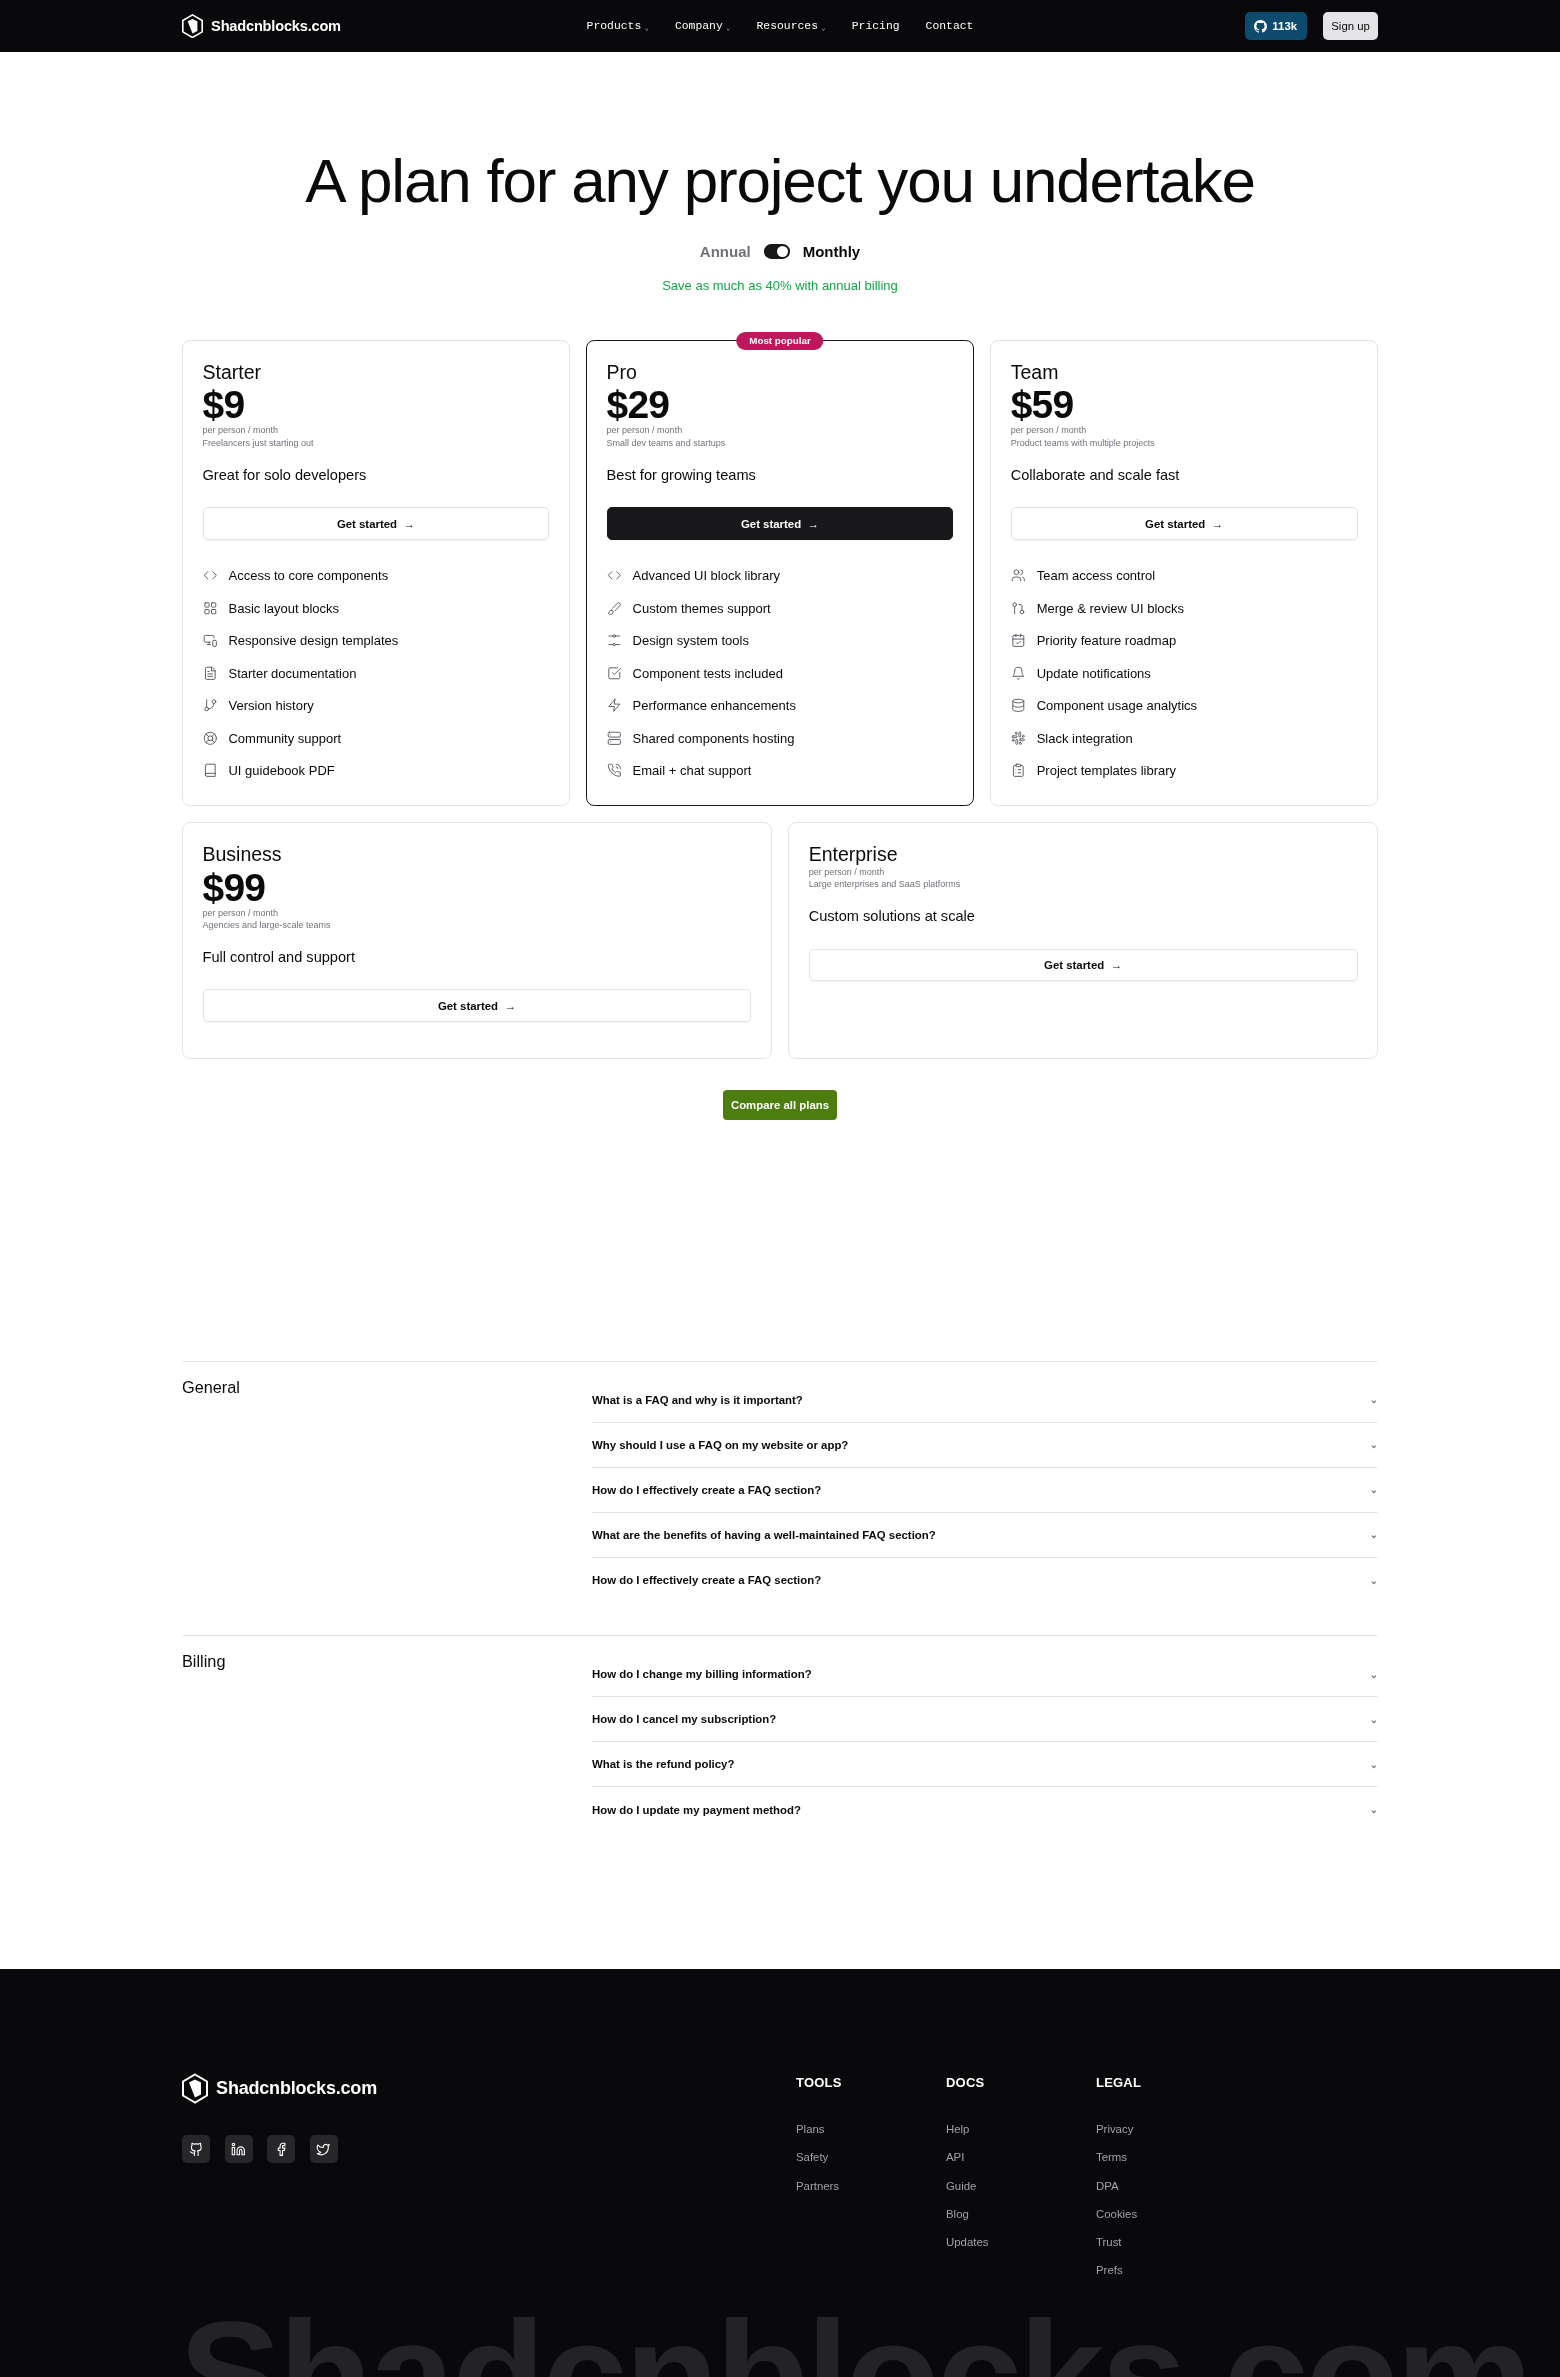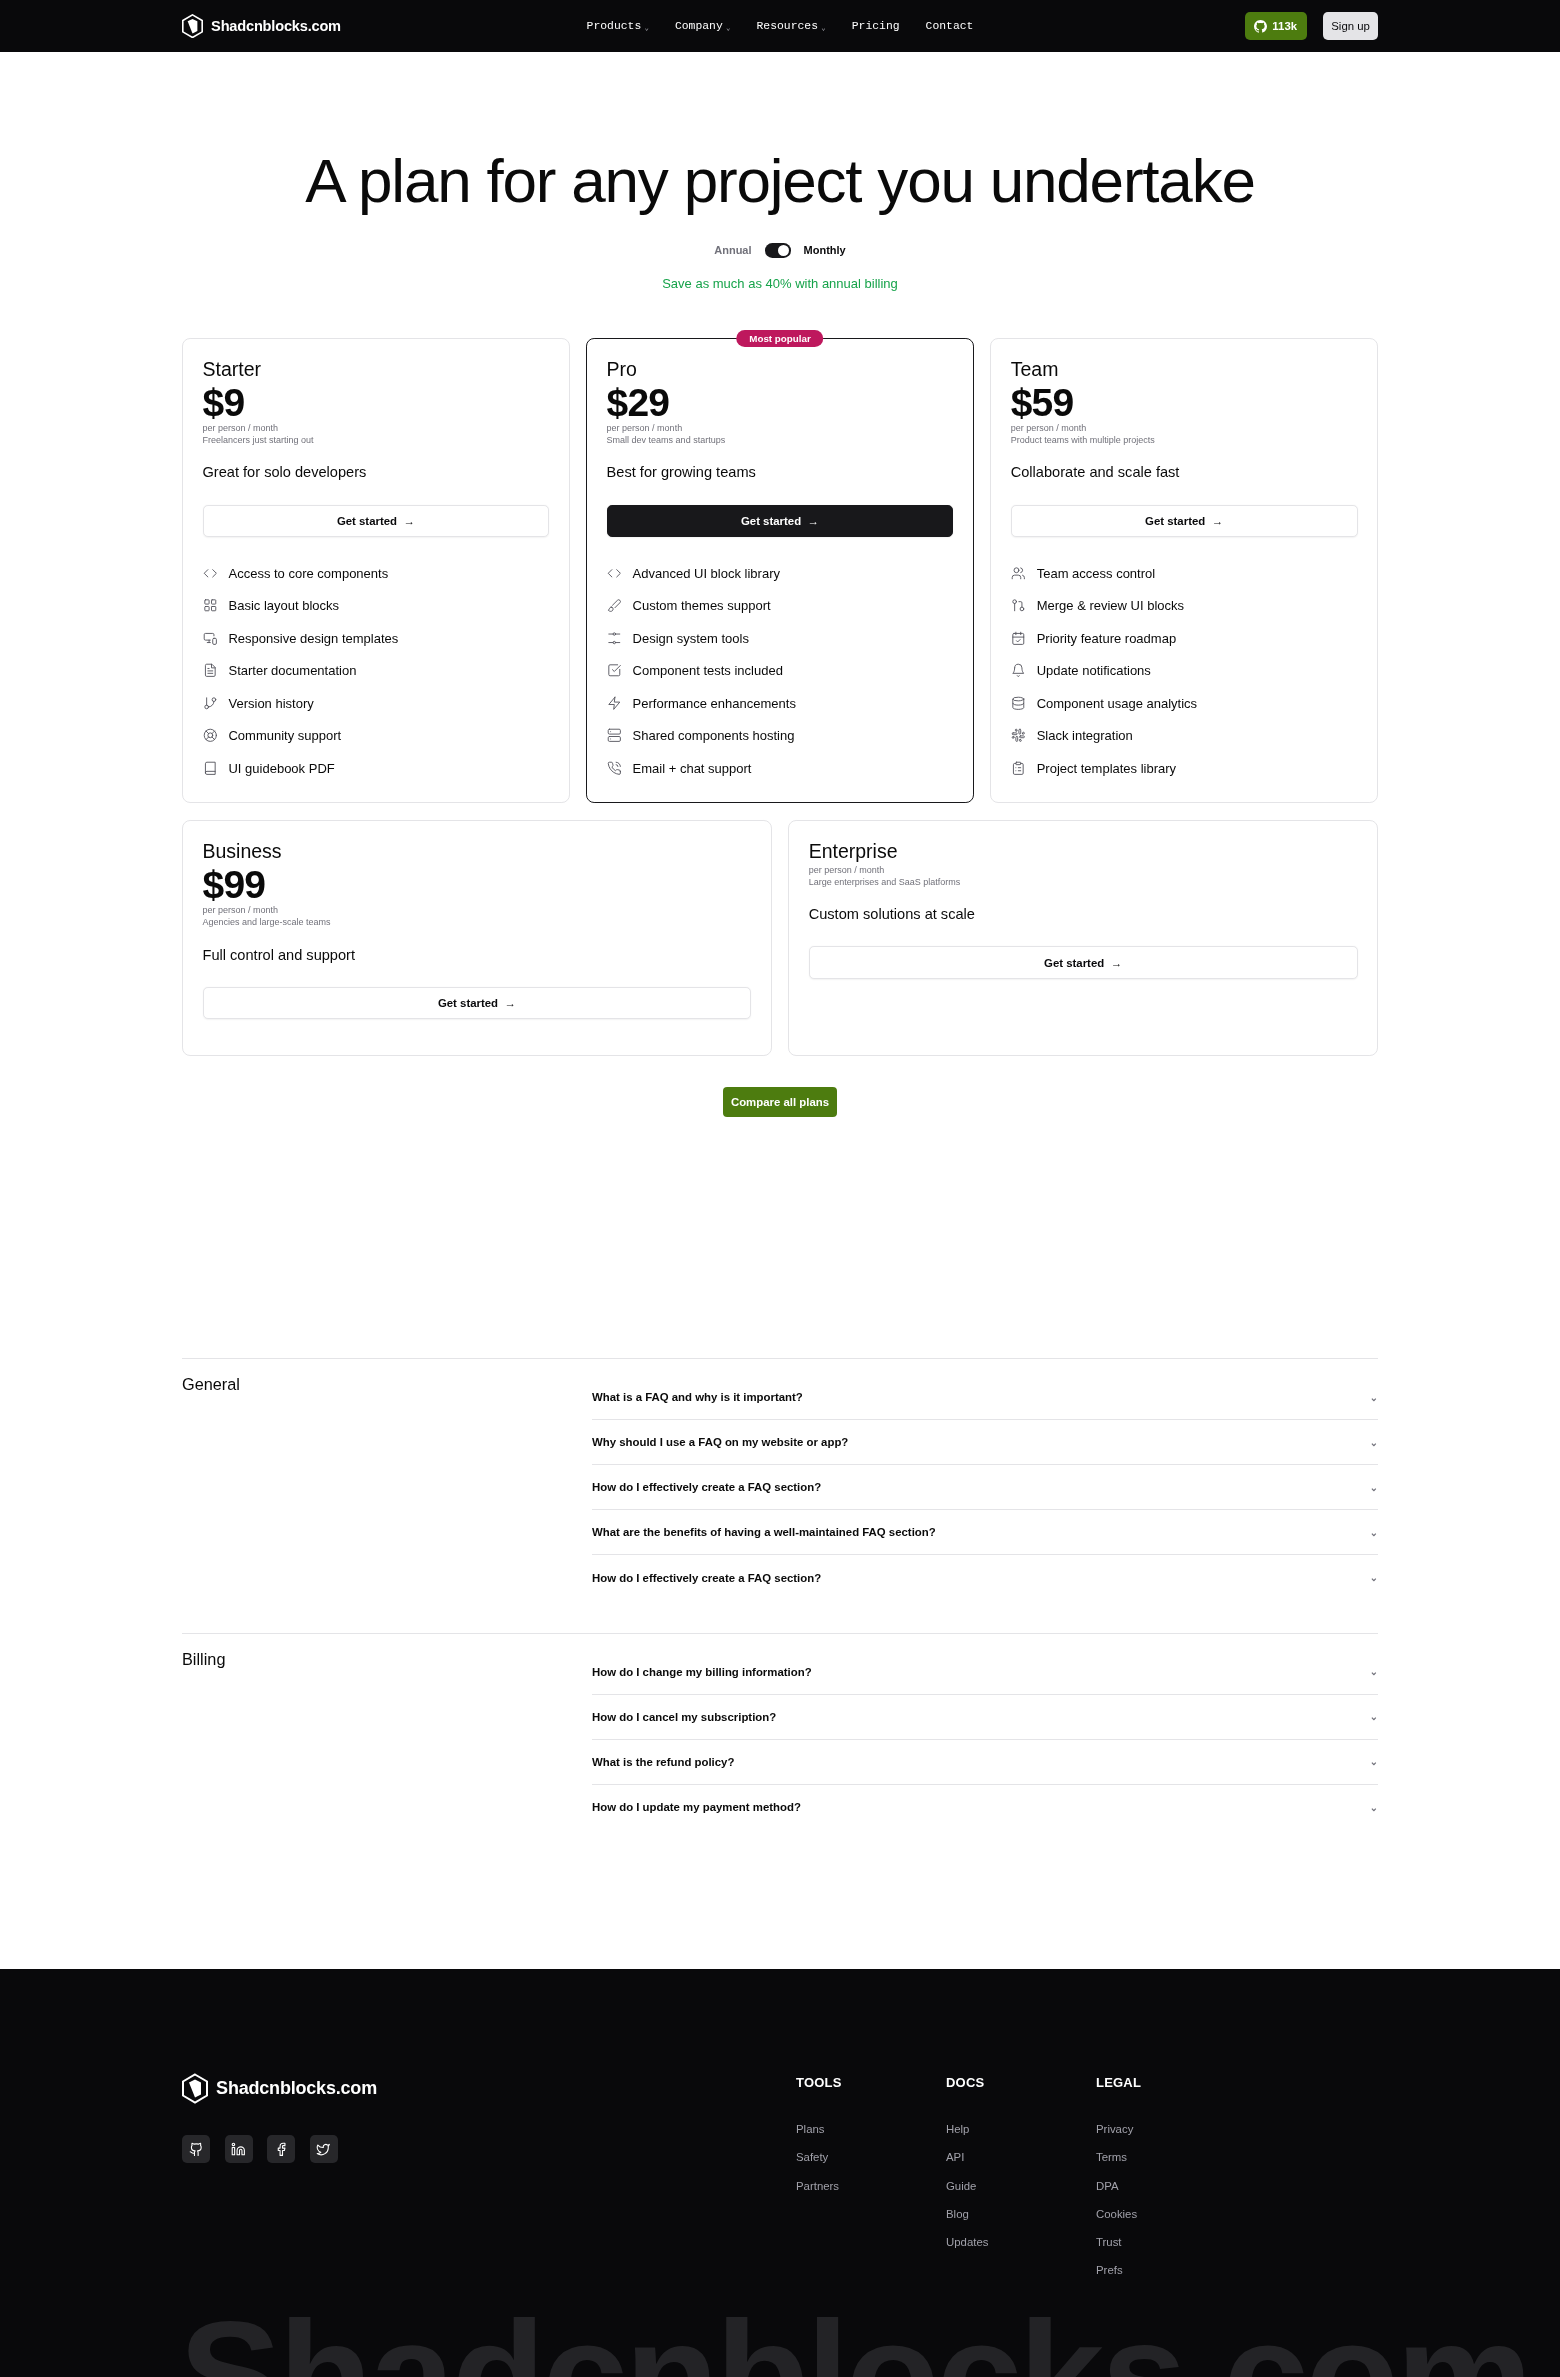--- a/index.html
+++ b/index.html
@@ -7,27 +7,27 @@
   body { min-height: 2377px; position: relative; }
 
   
   .nav { height: 52px; background: #09090b; display: flex; align-items: center; padding: 0 182px; position: relative; }
   .brand { display: flex; align-items: center; gap: 8.1px; color: #fff; font-weight: 700; font-size: 14.6px; letter-spacing: -0.2px; }
   .brand svg { width: 21px; height: 24.4px; }
   .nav-links { position: absolute; left: 50%; transform: translateX(-50%); display: flex; gap: 26px; align-items: center; }
   .nav-link { color: #fff; font-size: 11.4px; display: flex; align-items: flex-end; gap: 3.3px; cursor: pointer; font-family: Liberation Mono, monospace; }
   .nav-link .chev { font-size: 7.3px; color: #a1a1aa; }
   .nav-right { margin-left: auto; display: flex; gap: 16.3px; align-items: center; }
-  .gh-btn { background: #4d7c0f; color: #fff; border-radius: 4.9px; height: 28px; padding: 0 9.8px; display: flex; align-items: center; gap: 4.9px; font-size: 11.4px; font-weight: 700; }
+  .gh-btn { background: #0c4a6e; color: #fff; border-radius: 4.9px; height: 28px; padding: 0 9.8px; display: flex; align-items: center; gap: 4.9px; font-size: 11.4px; font-weight: 700; }
   .signup-btn { background: #e4e4e7; color: #09090b; border-radius: 4.9px; height: 28px; padding: 0 8.1px; display: flex; align-items: center; font-size: 11.4px; border: none; }
 
   
   .hero { text-align: center; padding-top: 98px; }
   .hero h1 { font-size: 62px; font-weight: 400; letter-spacing: -1.2px; line-height: 1; }
-  .toggle-row { display: flex; justify-content: center; align-items: center; gap: 13px; margin-top: 31px; font-size: 11px; }
+  .toggle-row { display: flex; justify-content: center; align-items: center; gap: 13px; margin-top: 31px; font-size: 15px; }
   .toggle-row .annual { color: #71717a; font-weight: 700; }
   .toggle-row .monthly { color: #09090b; font-weight: 700; }
   .switch { width: 26px; height: 14.6px; background: #18181b; border-radius: 7.3px; position: relative; }
   .switch .knob { position: absolute; right: 1.6px; top: 1.6px; width: 11.4px; height: 11.4px; background: #fff; border-radius: 50%; }
   .save-note { color: #16a34a; font-size: 13px; margin-top: 18px; }
 
   
   .plans { width: 1196px; margin: 47px auto 0; }
   .row1 { display: grid; grid-template-columns: repeat(3, 1fr); gap: 16.3px; }
   .row2 { display: grid; grid-template-columns: 1fr 1fr; gap: 16.3px; margin-top: 16.3px; }

